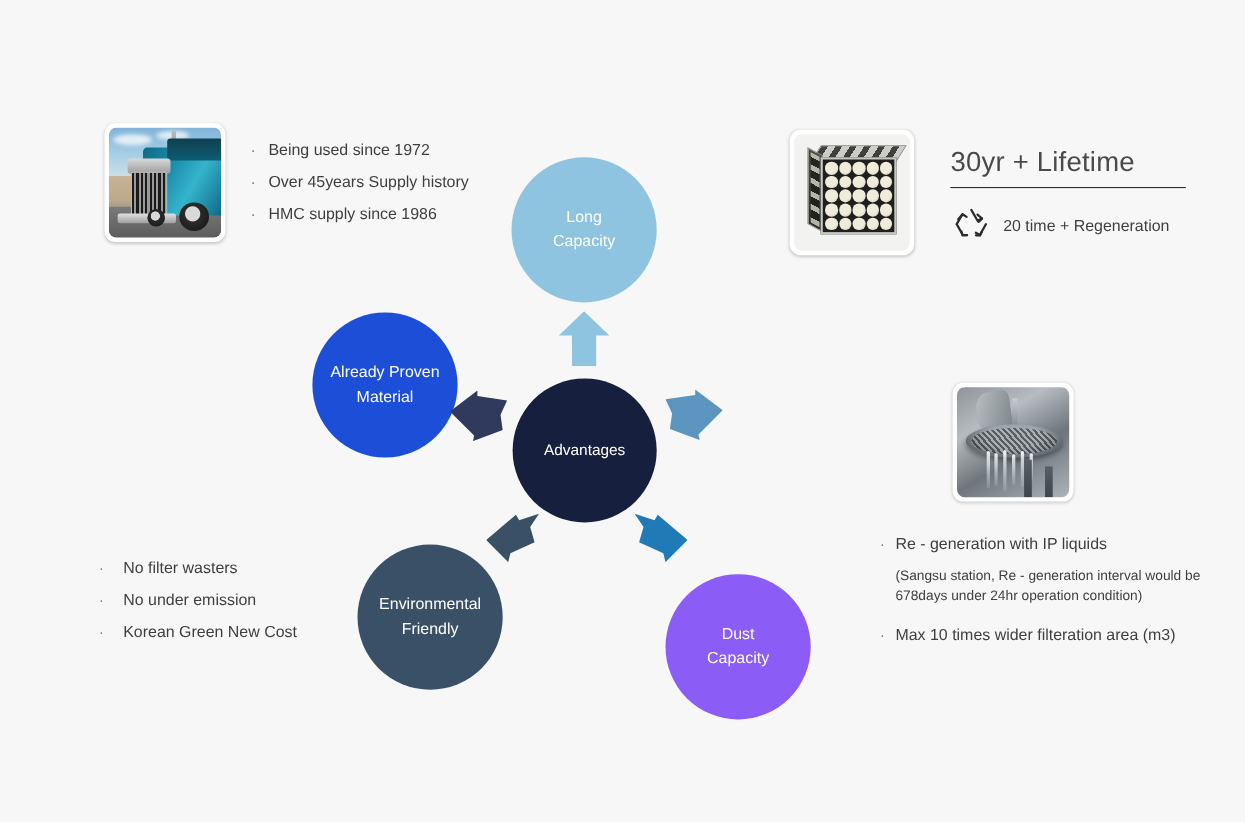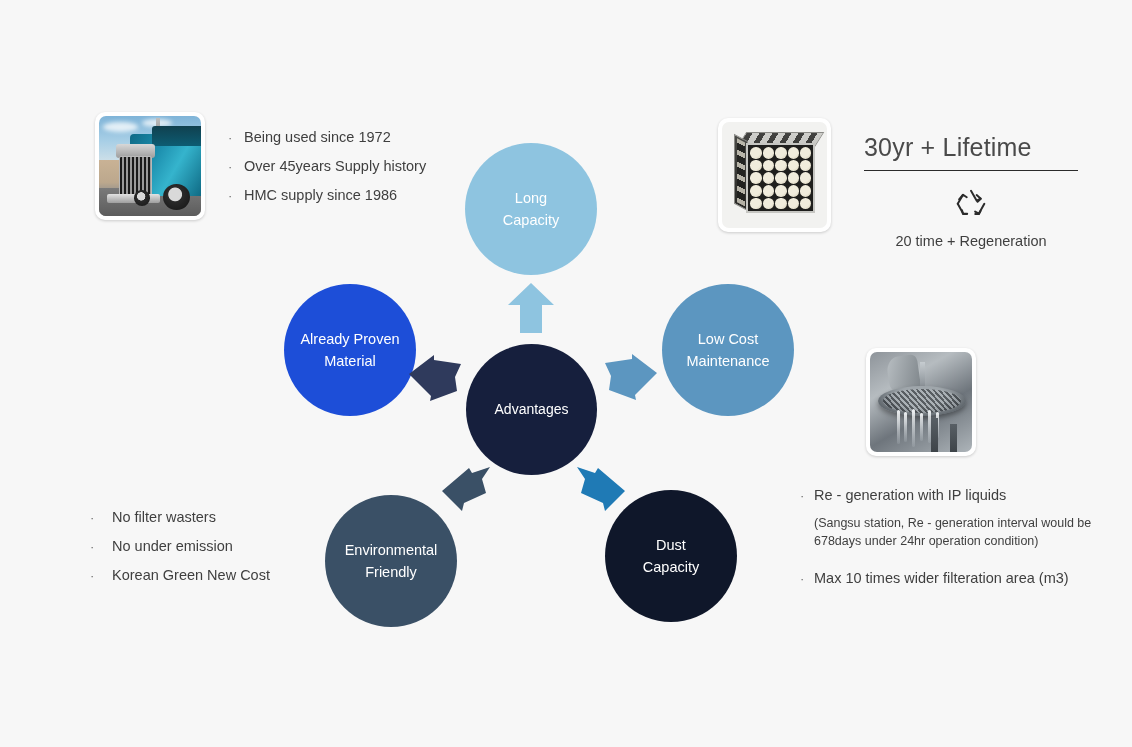--- a/index.html
+++ b/index.html
@@ -208,21 +208,20 @@
   .headline-rule {
     border-bottom: 1.6px solid #2b2b2b;
     margin-top: 8px;
     width: 214px;
   }
   .regen-row {
     display: flex;
     align-items: center;
     margin-top: 16px;
     gap: 10px;
-    flex-direction: column;
   }
   .regen-label {
     font-size: 14.5px;
     color: #3f3f3f;
     white-space: nowrap;
   }
 
   
   .circle {
     position: absolute;
@@ -234,21 +233,21 @@
     color: #ffffff;
     font-size: 14.5px;
     font-weight: 400;
     line-height: 1.55;
     box-sizing: border-box;
     padding: 0 8px;
   }
   #circle-advantages { left: 466px; top: 344px; width: 131px; height: 131px; background: #161f3d; font-size: 14px; }
   #circle-long-lifetime { left: 465px; top: 143px; width: 132px; height: 132px; background: #8ec4e0; }
   #circle-low-cost { left: 662px; top: 284px; width: 132px; height: 132px; background: #5c96c0; }
-  #circle-dust { left: 605px; top: 490px; width: 132px; height: 132px; background: #0f172a; }
+  #circle-dust { left: 605px; top: 522px; width: 132px; height: 132px; background: #8b5cf6; }
   #circle-environmental { left: 325px; top: 495px; width: 132px; height: 132px; background: #3a5066; }
   #circle-proven { left: 284px; top: 284px; width: 132px; height: 132px; background: #1d4ed8; }
 
   
   .arrow { position: absolute; }
   #arrow-up     { left: 508px; top: 283px; width: 46px; height: 50px; }
   #arrow-right  { left: 605px; top: 354px; width: 52px; height: 46px; }
   #arrow-left   { left: 409px; top: 355px; width: 52px; height: 46px; }
   #arrow-dl     { left: 442px; top: 461px; width: 48px; height: 50px; }
   #arrow-dr     { left: 577px; top: 461px; width: 48px; height: 50px; }
@@ -350,23 +349,20 @@
         </svg>
       </span>
       <span class="regen-label">20 time + Regeneration</span>
     </div>
   </div>
 
   <div class="circle" id="circle-long-lifetime">
     <span><span>Long</span><br><span>Capacity</span></span>
   </div>
 
-  <div class="circle" id="circle-low-cost">
-    <span><span>Low Cost</span><br><span>Maintenance</span></span>
-  </div>
 
   <div class="circle" id="circle-dust">
     <span><span>Dust</span><br><span>Capacity</span></span>
   </div>
 
   <div class="circle" id="circle-environmental">
     <span><span>Environmental</span><br><span>Friendly</span></span>
   </div>
 
   <div class="circle" id="circle-proven">

